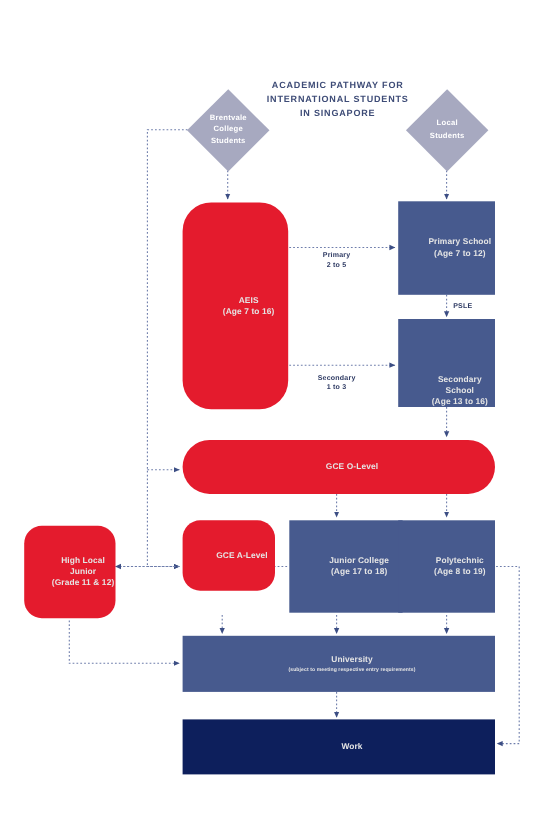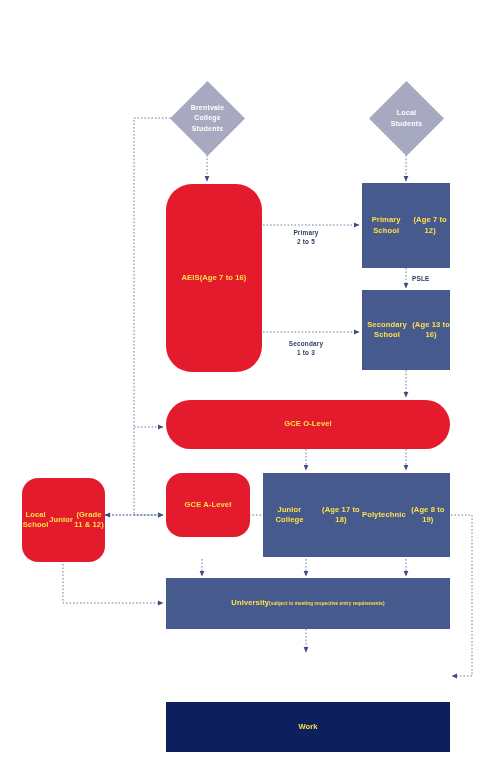--- a/index.html
+++ b/index.html
@@ -1,26 +1,26 @@
 <!DOCTYPE html>
 <html><head>
 <meta charset="utf-8">
 <style>
   html,body{margin:0;padding:0;background:#ffffff;}
   body{width:497px;height:758px;position:relative;overflow:hidden;
        font-family:"Liberation Sans","DejaVu Sans",sans-serif;}
   #stage{position:absolute;left:0;top:0;width:497px;height:758px;}
   svg.wires{position:absolute;left:0;top:0;width:497px;height:758px;overflow:visible;}
 
-  .node{position:absolute;box-sizing:border-box;display:flex;flex-direction:row;
-        align-items:center;justify-content:center;text-align:center;color:#fde047;
-        font-weight:bold;letter-spacing:.1px;line-height:1.32;z-index:3;}
+  .node{position:absolute;box-sizing:border-box;display:flex;flex-direction:column;
+        align-items:center;justify-content:center;text-align:center;color:#e5e5e5;
+        font-weight:bold;letter-spacing:.1px;line-height:1.32;z-index:3;padding-left:24px;}
   .red{background:#E41B2D;}
   .blue{background:#475A8E;}
-  .navy{background:#0D1F5C;margin-top:48px;}
+  .navy{background:#0D1F5C;}
 
   .diamond{position:absolute;z-index:3;}
   .diamond .shape{position:absolute;left:0;top:0;width:100%;height:100%;
       background:#A7A9C0;transform:rotate(45deg);}
   .diamond .dlabel{position:absolute;left:0;top:0;width:100%;height:100%;
       display:flex;flex-direction:column;align-items:center;justify-content:center;
       color:#ffffff;font-weight:bold;font-size:7px;line-height:1.5;text-align:center;
       letter-spacing:.2px;}
 
   #title{position:absolute;left:236px;top:72px;width:142px;text-align:center;
@@ -80,20 +80,25 @@
       <path d="M306,559 L306,576" marker-end="url(#ah)"></path>
 
       <path d="M406,559 L406,576" marker-end="url(#ah)"></path>
 
       <path d="M306,629 L306,652" marker-end="url(#ah)"></path>
 
       <path d="M451,515 L472,515 L472,676 L452,676" marker-end="url(#ah)"></path>
     </g>
   </svg>
 
+  <div id="title">
+    <div>ACADEMIC PATHWAY FOR</div>
+    <div>INTERNATIONAL STUDENTS</div>
+    <div>IN SINGAPORE</div>
+  </div>
 
   <div class="diamond" style="left:181px;top:92px;width:53px;height:53px;">
     <div class="shape"></div>
     <div class="dlabel">
       <div>Brentvale</div>
       <div>College</div>
       <div>Students</div>
     </div>
   </div>
 
@@ -108,31 +113,31 @@
   <div class="node red" style="left:166px;top:184px;width:96px;height:188px;border-radius:26px;">
     <div class="ttl">AEIS</div>
     <div class="sub">(Age 7 to 16)</div>
   </div>
 
   <div class="node blue" style="left:362px;top:183px;width:88px;height:85px;">
     <div class="ttl">Primary School</div>
     <div class="sub">(Age 7 to 12)</div>
   </div>
 
-  <div class="node blue" style="left:362px;top:290px;width:88px;height:80px;">
+  <div class="node blue" style="left:362px;top:290px;width:88px;height:80px;justify-content:flex-end;">
     <div class="ttl">Secondary School</div>
     <div class="sub">(Age 13 to 16)</div>
   </div>
 
   <div class="node red" style="left:166px;top:400px;width:284px;height:49px;border-radius:25px;">
     <div class="ttl">GCE O-Level</div>
   </div>
 
   <div class="node red" style="left:22px;top:478px;width:83px;height:84px;border-radius:16px;">
-    <div class="ttl">Local School</div>
+    <div class="ttl">High Local</div>
     <div class="ttl">Junior</div>
     <div class="sub">(Grade 11 &amp; 12)</div>
   </div>
 
   <div class="node red" style="left:166px;top:473px;width:84px;height:64px;border-radius:16px;">
     <div class="ttl">GCE A-Level</div>
   </div>
 
   <div class="node blue" style="left:263px;top:473px;width:103px;height:84px;">
     <div class="ttl">Junior College</div>

